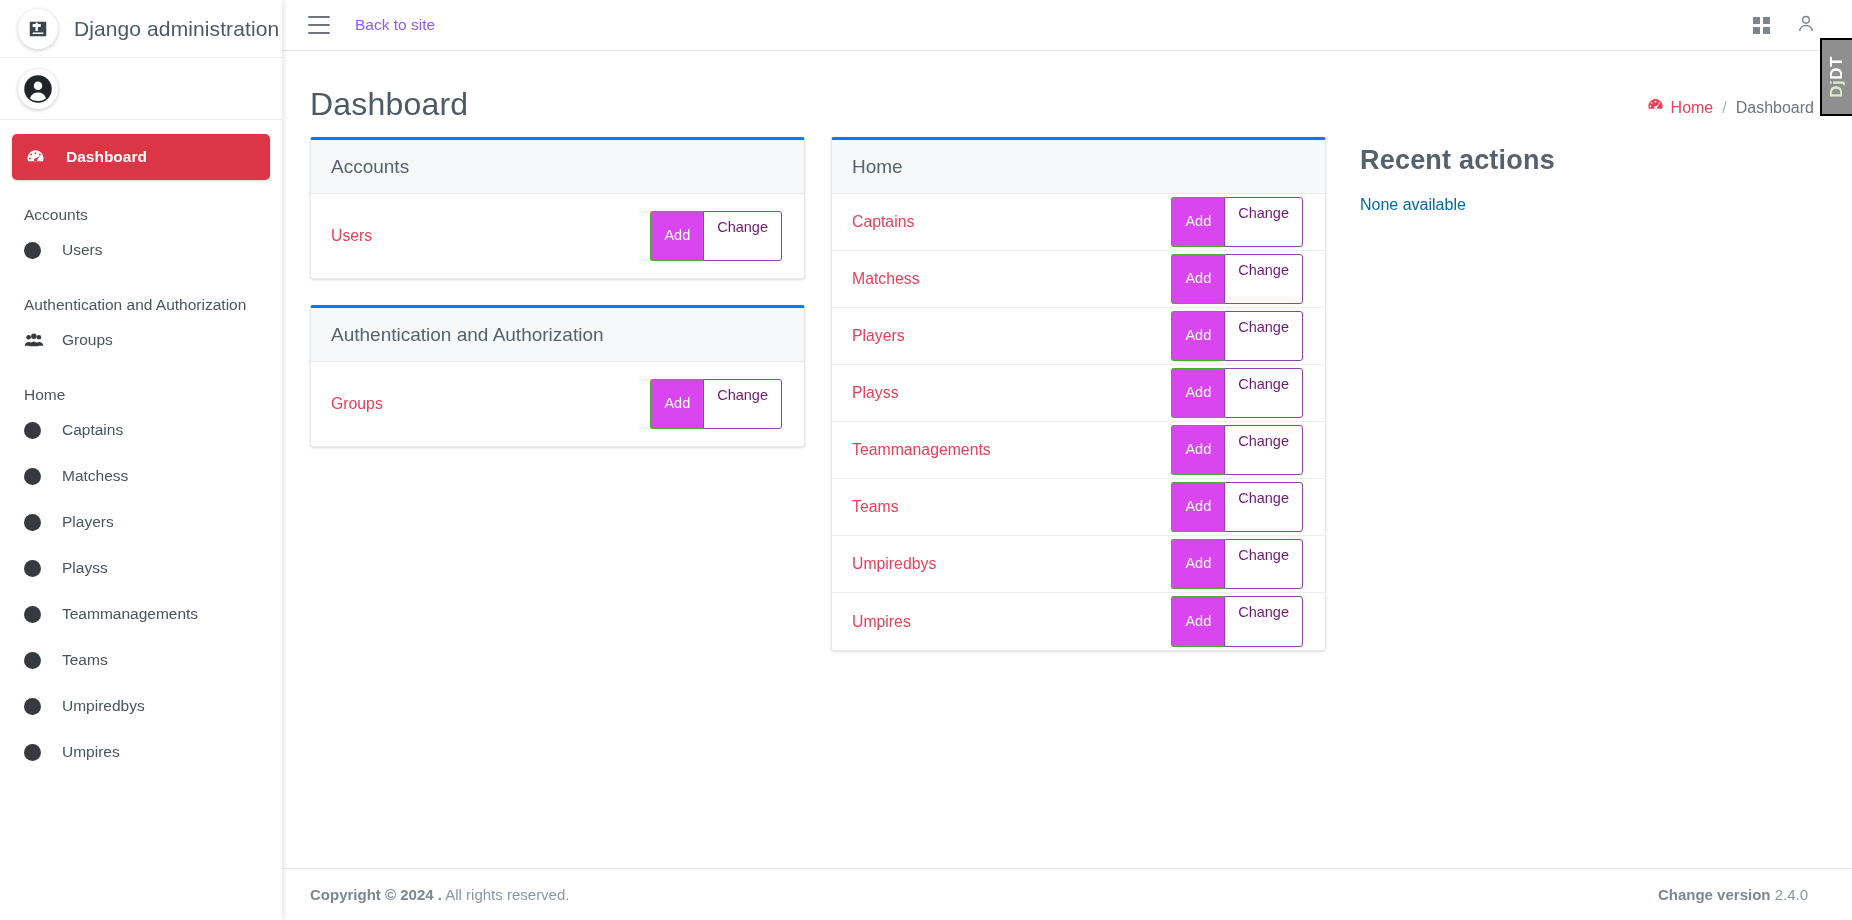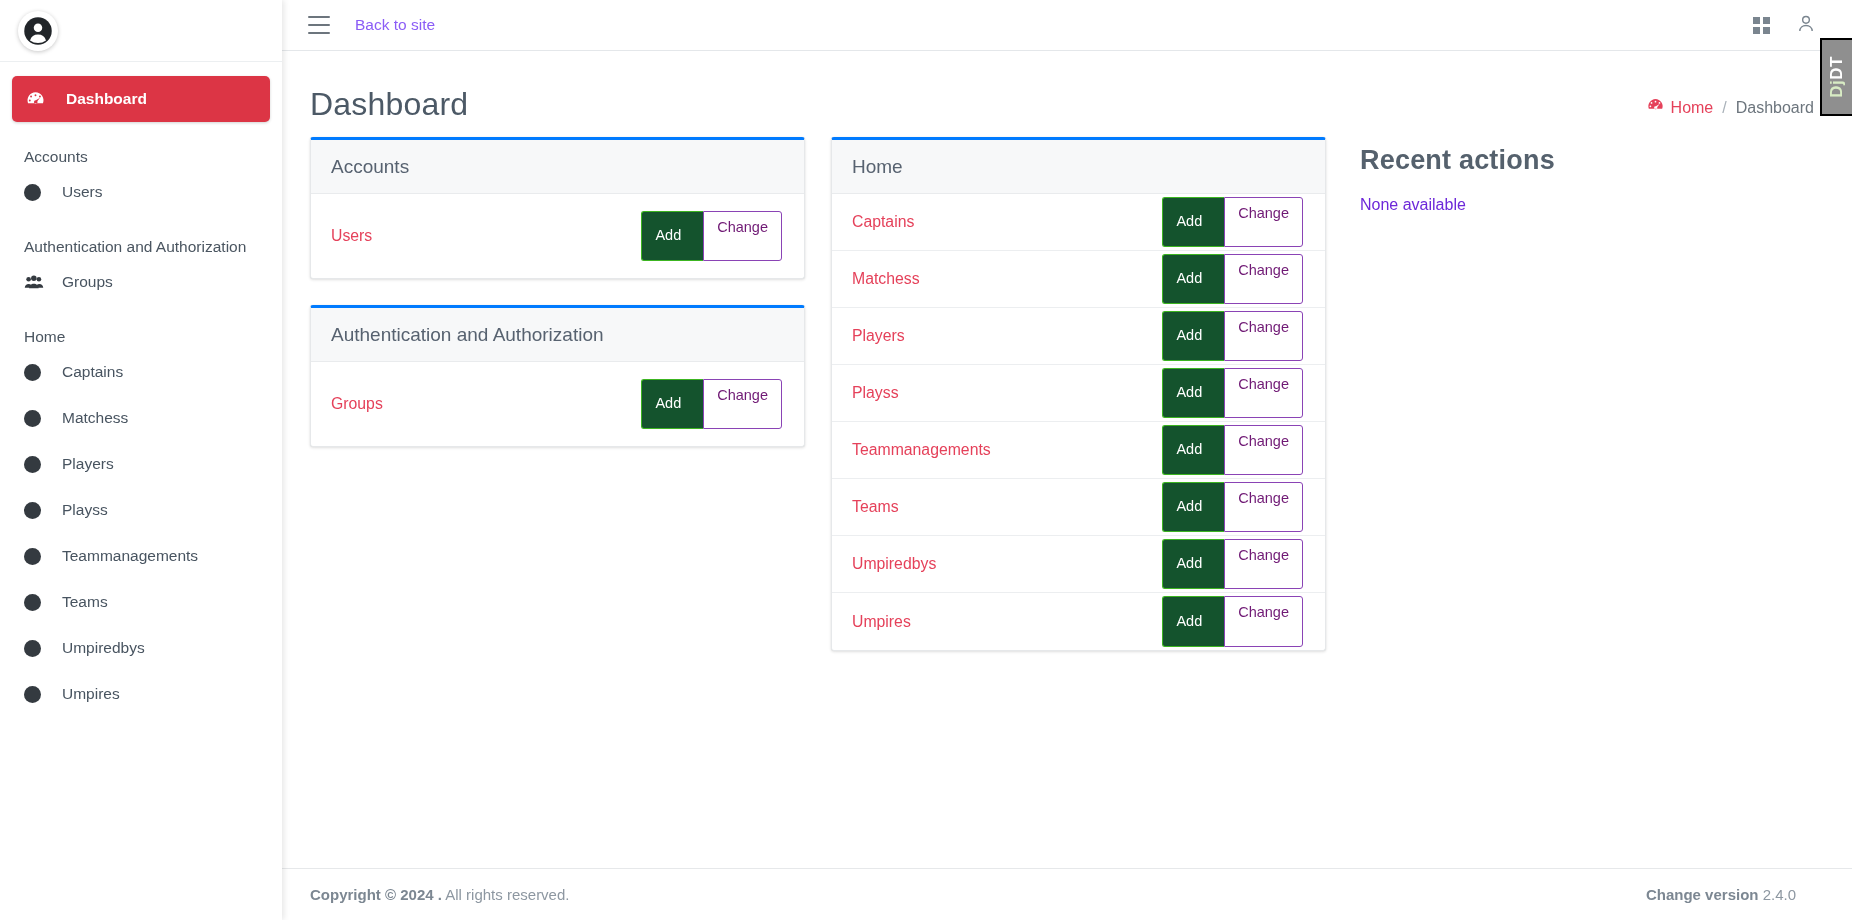--- a/index.html
+++ b/index.html
@@ -188,23 +188,23 @@
     border-bottom: 1px solid #eceef0;
   }
   .model-row:last-child { border-bottom: none; }
   .model-name {
     font-size: 15.8px; color: #e5415a; cursor: pointer;
   }
   .btn-group {
     margin-left: auto; display: flex; align-items: stretch;
   }
   .btn-add {
-    background: #14532d; color: #fff;
+    background: #d946ef; color: #fff;
     font-size: 14.5px;
-    padding: 6px 22px 7px 13px;
+    padding: 6px 13px 7px 13px;
     border: 1px solid #3cb521;
     border-right: none;
     border-radius: 3px 0 0 3px;
     cursor: pointer; line-height: 1.25;
     font-family: "Liberation Sans", sans-serif;
   }
   .btn-change {
     background: #fff; color: #701a75;
     font-size: 14.5px;
     padding: 6px 13px 24px 13px;
@@ -216,31 +216,31 @@
 
   
   .card-tall .model-row { height: 84px; }
 
   
   #recent-title {
     font-size: 27px; color: #55616d; font-weight: 700;
     letter-spacing: .2px;
   }
   #recent-empty {
-    font-size: 16px; color: #6d28d9; margin-top: 20px;
+    font-size: 16px; color: #0369a1; margin-top: 20px;
   }
 
   
   #footer {
     position: absolute; left: 282px; bottom: 0;
     width: 1570px; height: 52px;
     background: #fff;
     border-top: 1px solid #e6e8ea;
     display: flex; align-items: center;
-    padding: 0 56px 0 28px;
+    padding: 0 44px 0 28px;
     font-size: 15px; color: #8d97a1;
     z-index: 15;
   }
   #footer .strong { font-weight: 700; color: #7c8792; }
   .footer-right { margin-left: auto; }
 
   
   #djdt {
     position: absolute; right: 0; top: 38px;
     width: 32px; height: 78px;
@@ -258,20 +258,28 @@
     letter-spacing: .5px;
     white-space: nowrap;
   }
   #djdt .txt .dj { color: #d8ecc4; }
 </style>
 </head>
 <body>
 
 <div id="sidebar">
 
+  <div id="brand">
+    <span class="brand-logo">
+      <svg viewBox="0 0 24 24" fill="#3b4650">
+        <path d="M4 4h16a1 1 0 0 1 1 1v14a1 1 0 0 1-1 1H4a1 1 0 0 1-1-1V5a1 1 0 0 1 1-1zm2.2 2.6v3.1h3.1v4.6h2.6v-4.6h3.1V6.6h-3.1V5.2H9.3v1.4H6.2zm0 9.3v1.6h11.6v-1.6H6.2z"></path>
+      </svg>
+    </span>
+    <span class="brand-text">Django administration</span>
+  </div>
 
   <div id="user-panel">
     <span class="user-avatar">
       <svg viewBox="0 0 24 24" fill="#212529">
         <circle cx="12" cy="12" r="11"></circle>
         <circle cx="12" cy="9.4" r="3.4" fill="#fff"></circle>
         <path d="M5.6 19.6a6.7 6.7 0 0 1 12.8 0 11 11 0 0 1-12.8 0z" fill="#fff"></path>
       </svg>
     </span>
   </div>

